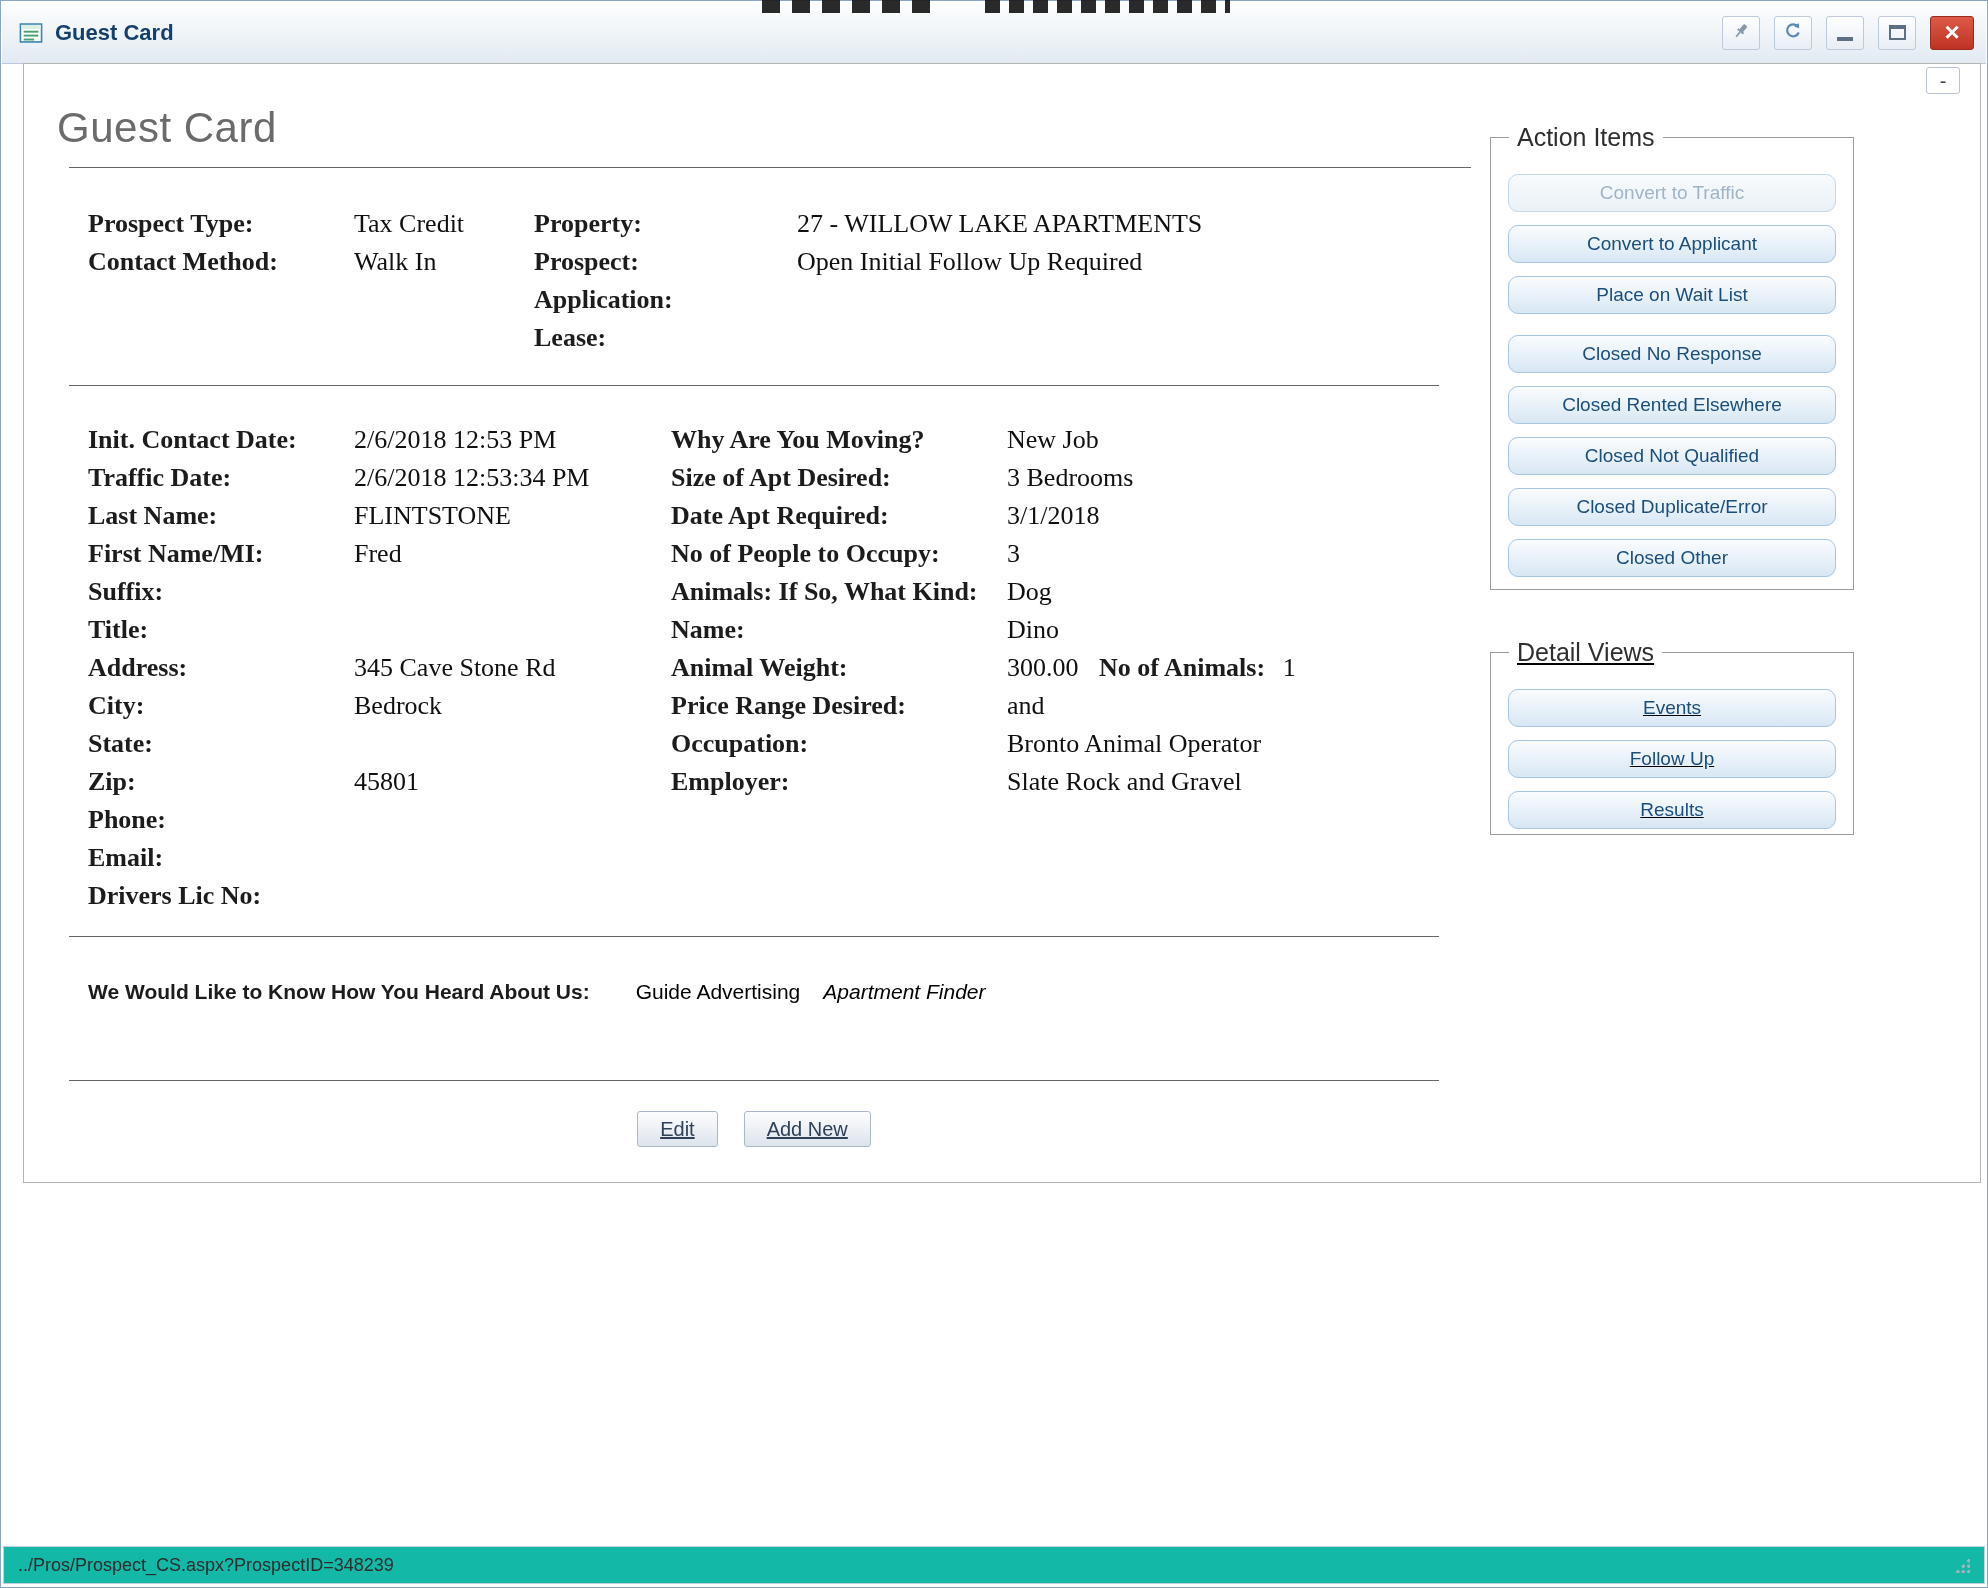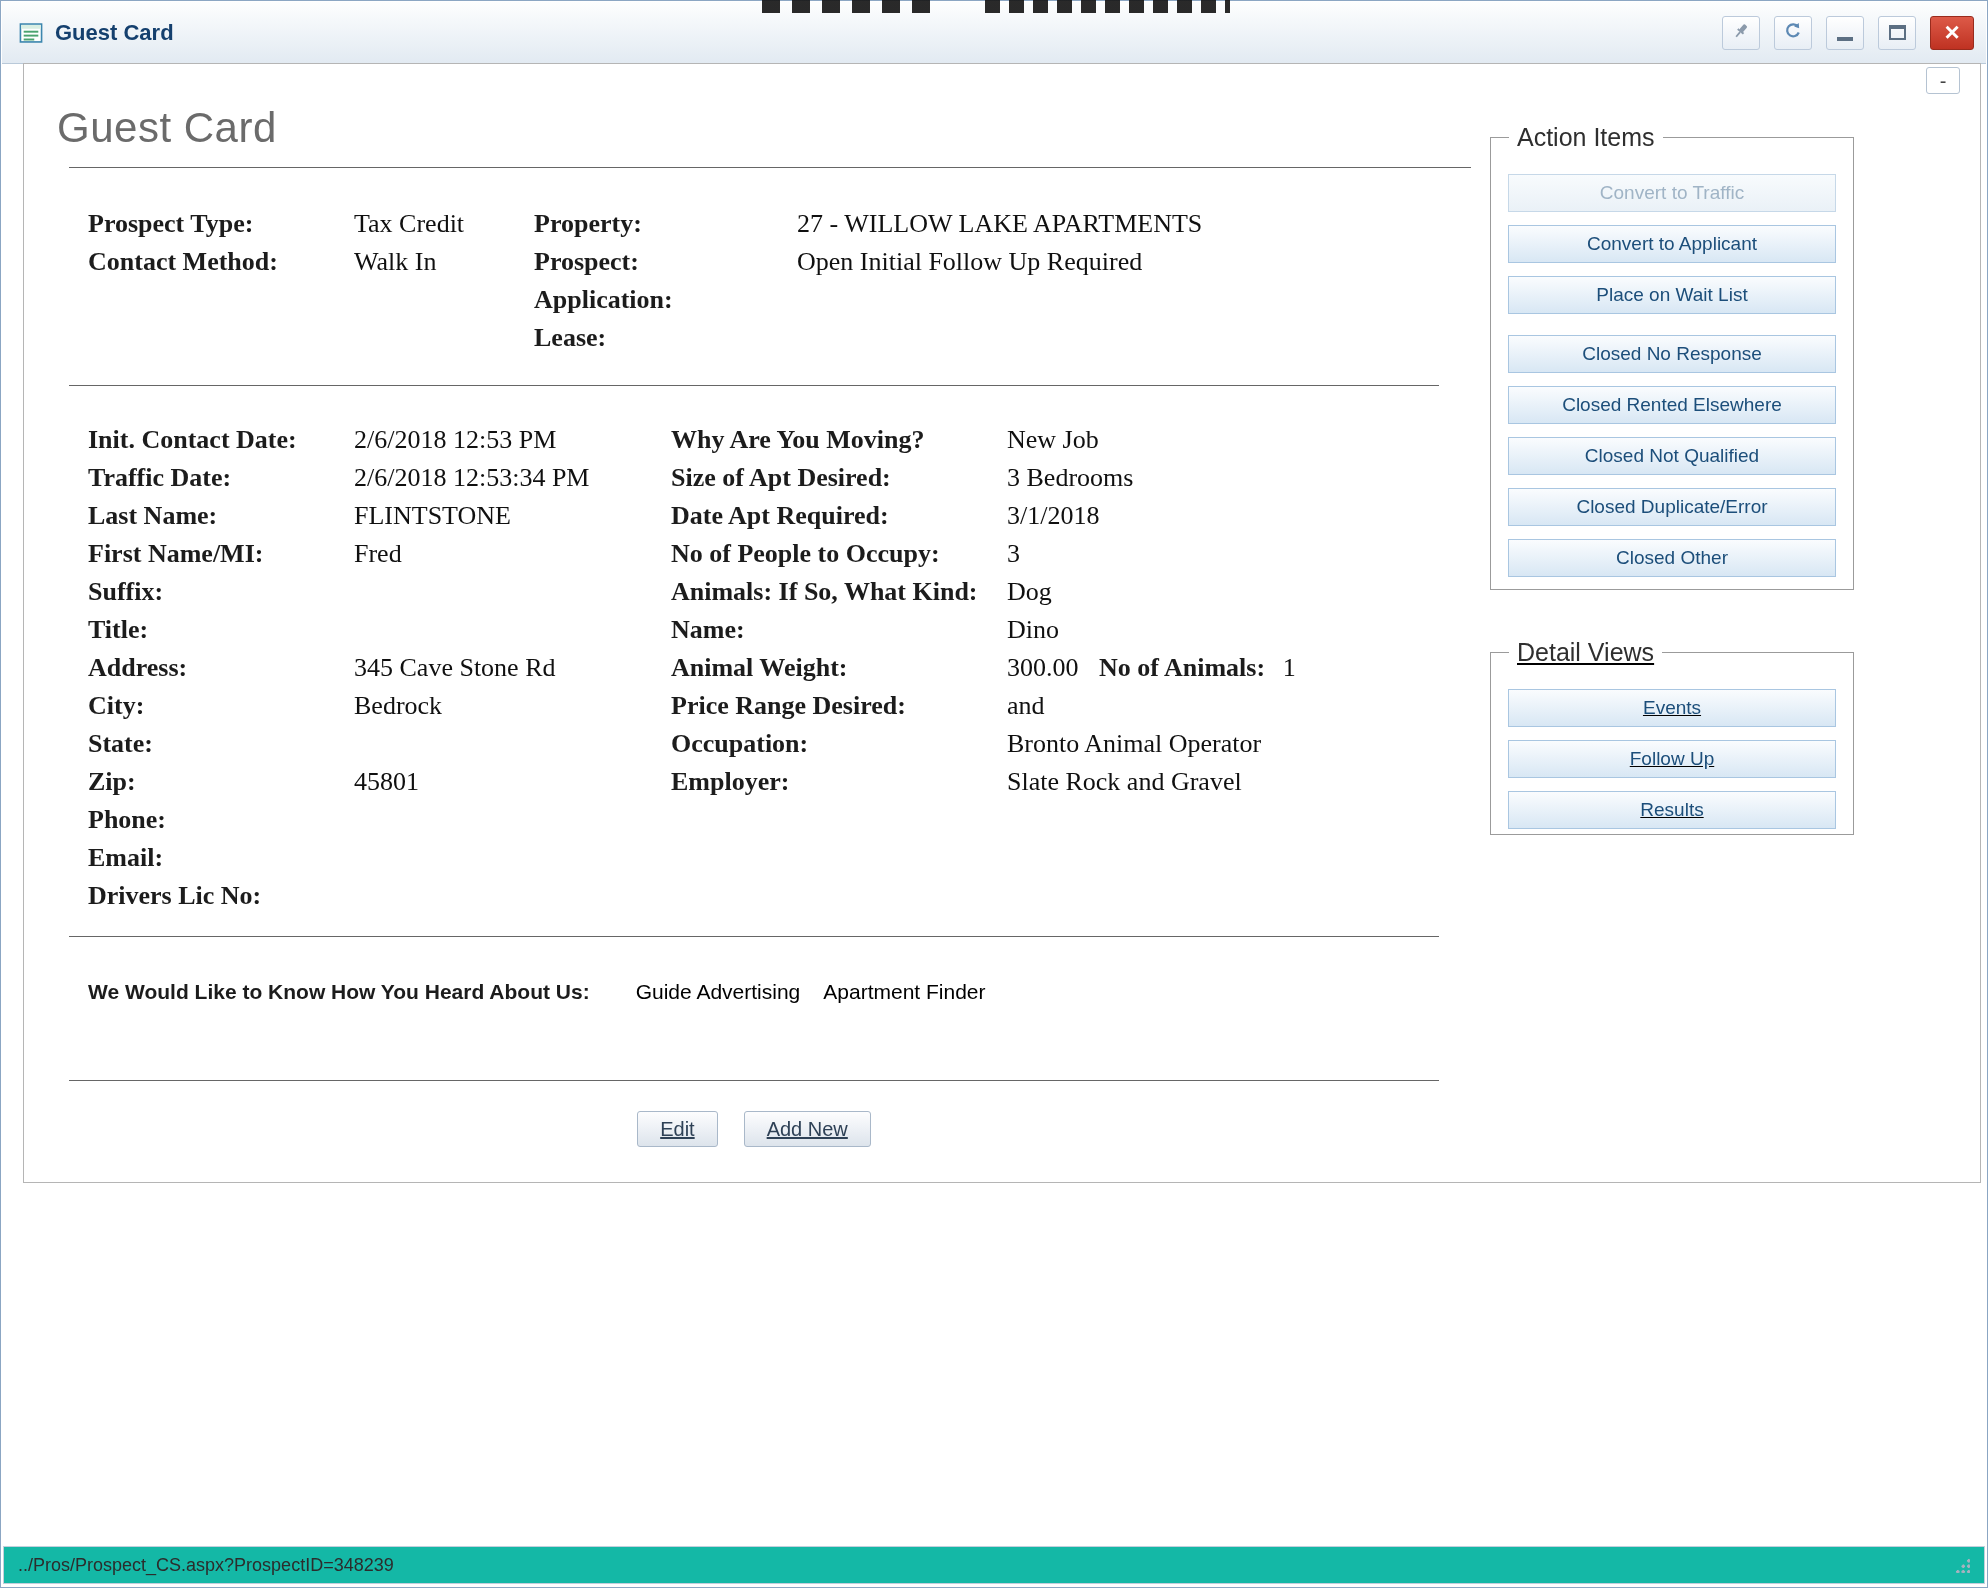--- a/index.html
+++ b/index.html
@@ -64,42 +64,42 @@
   .grid { display: grid; grid-auto-rows: 38px; align-items: center; font-size: 26px; font-family: Liberation Serif, serif; }
   .top-grid { margin: 37px 0 0 64px; grid-template-columns: 266px 180px 263px 1fr; width: 1340px; }
   .detail-grid { margin: 35px 0 0 64px; grid-template-columns: 266px 317px 336px 1fr; width: 1340px; }
   .lbl { font-weight: 700; color: #1c1c1c; white-space: nowrap; }
   .val { color: #101010; white-space: nowrap; }
   .inline-lbl { margin-left: 14px; }
   .inline-val { margin-left: 11px; }
 
   .heard-row { margin: 36px 0 0 64px; font-size: 21px; line-height: 38px; white-space: nowrap; }
   .heard-v1 { margin-left: 46px; text-align: center; }
-  .heard-v2 { margin-left: 23px; }
+  .heard-v2 { margin-left: 23px; font-style: italic; }
 
   .btn-row { margin: 30px 0 0 45px; width: 1370px; display: flex; justify-content: center; gap: 26px; }
   .std-btn {
     height: 36px; padding: 0 22px; font-size: 20px; color: #2e4156; font-family: inherit;
     background: linear-gradient(#fdfdfe, #dde4ec); border: 1px solid #a9b8c9; border-radius: 3px;
     cursor: pointer;
     text-decoration: underline;
   }
 
   
   .fs {
     position: absolute; left: 1466px; width: 364px;
     border: 1px solid #9b9b9b; background: #fff; padding: 0 16px;
   }
   .fs-action { top: 59px; height: 467px; }
   .fs-detail { top: 574px; height: 197px; text-decoration: underline; }
   .fs legend { font-size: 25px; color: #2f2f2f; padding: 0 8px; margin-left: 2px; font-weight: 500; }
   .rad-btn {
     display: block; width: 328px; height: 38px; margin: 13px auto 0;
     background: linear-gradient(#fafcfe, #d8e7f4);
-    border: 1px solid #a9c6e1; border-radius: 0;
+    border: 1px solid #a9c6e1; border-radius: 10px;
     font-size: 19px; color: #1c4e7a; font-family: inherit; cursor: pointer;
   }
   .rad-btn.first { margin-top: 22px; }
   .rad-btn.gap-above { margin-top: 21px; }
   .rad-btn.disabled { color: #a0b4c6; background: linear-gradient(#f8fbfd, #eaf1f7);
     border-color: #c6d8e8; cursor: default; }
 
   
   .statusbar {
     position: absolute; left: 2px; right: 2px; bottom: 3px; height: 38px;

